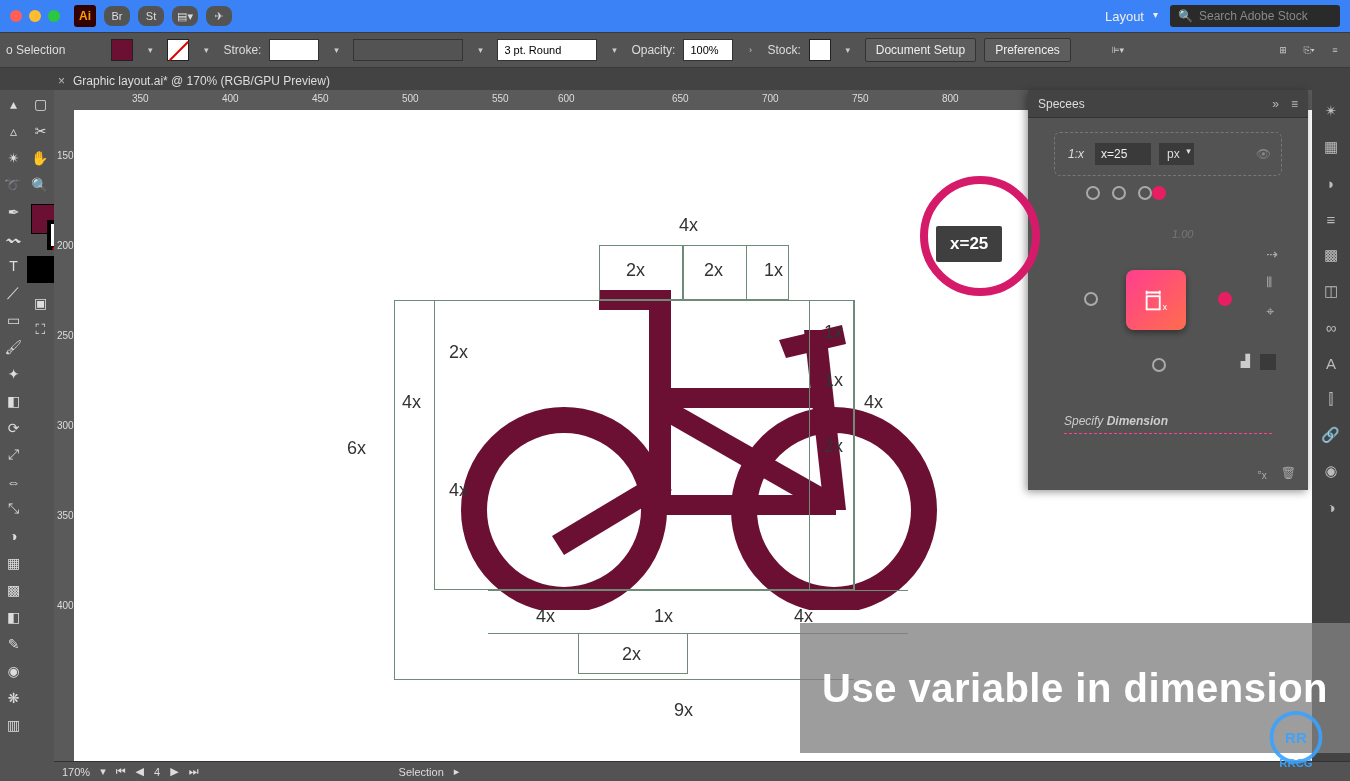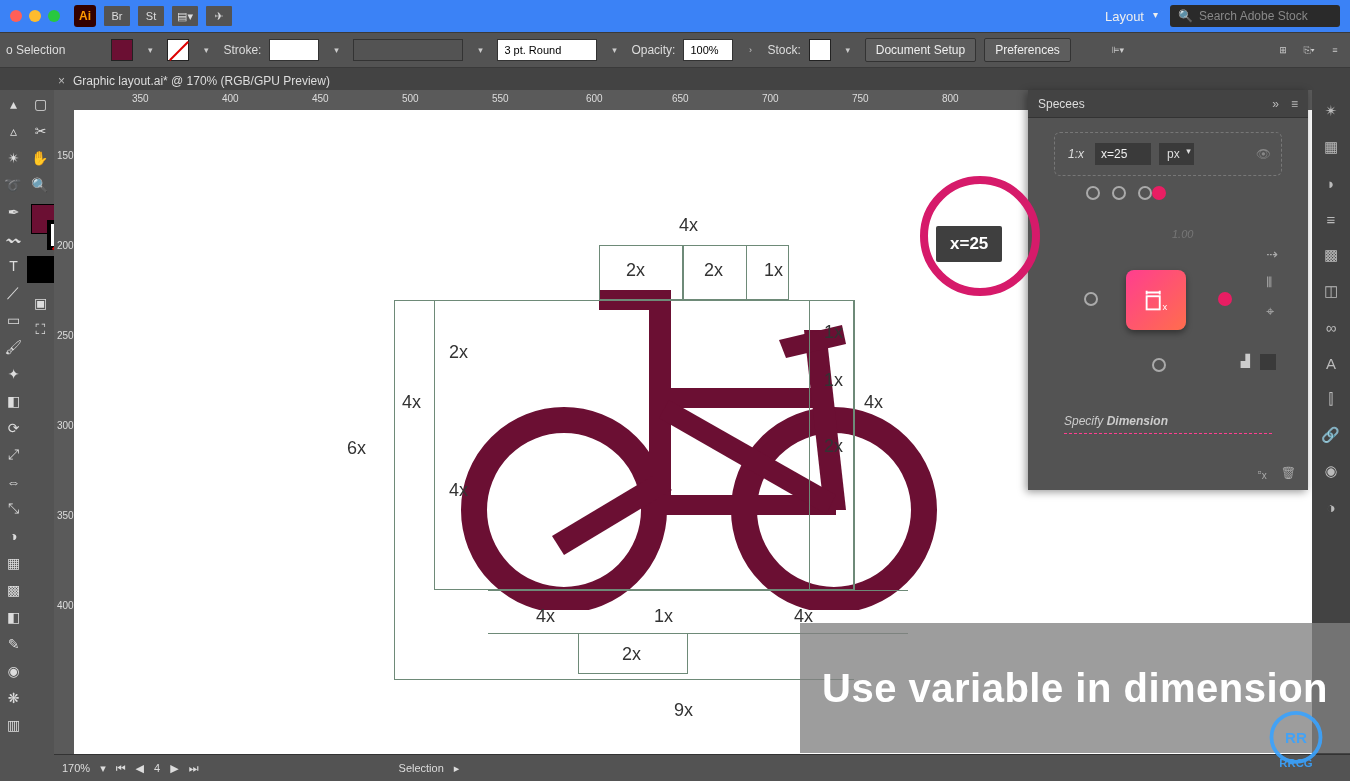--- a/index.html
+++ b/index.html
@@ -4,21 +4,21 @@
 <style>
 * { margin:0; padding:0; box-sizing:border-box; font-family:-apple-system,Helvetica,Arial,sans-serif; user-select:none; }
 body { width:1350px; height:781px; background:#535353; overflow:hidden; position:relative; }
 
 
 .macbar { height:28px; background:#3b82f6; display:flex; align-items:center; padding:16px 10px; gap:8px; }
 .traffic { display:flex; gap:7px; }
 .traffic span { width:12px; height:12px; border-radius:50%; }
 .tred{background:#ff5f57}.tyel{background:#febc2e}.tgrn{background:#28c840}
 .ai-logo{ width:22px; height:22px; background:#330000; color:#ff9a00; font-weight:700; font-size:12px; display:flex; align-items:center; justify-content:center; border-radius:3px; margin-left:6px;}
-.macbar .btn{ width:26px; height:20px; background:#535353; border-radius:1px; color:#ddd; font-size:11px; display:flex; align-items:center; justify-content:center;}
+.macbar .btn{ width:26px; height:20px; background:#535353; border-radius:8px; color:#ddd; font-size:11px; display:flex; align-items:center; justify-content:center;}
 .spacer{flex:1}
 .layout-dd{ color:#eee; font-size:13px; padding:4px 18px 4px 10px; position:relative;}
 .layout-dd:after{content:"▾"; position:absolute; right:4px; top:4px; font-size:10px;}
 .search{ background:#2a2a2a; border-radius:3px; padding:4px 8px; color:#888; font-size:12px; width:170px; display:flex; gap:6px; align-items:center;}
 
 
 .ctrl { height:36px; background:#535353; border-top:1px solid #3a3a3a; border-bottom:1px solid #3a3a3a; display:flex; align-items:center; padding:0 6px; gap:8px; color:#ddd; font-size:12px;}
 .swatch{width:22px;height:22px;border:1px solid #222;}
 .dd{width:18px;height:22px;display:flex;align-items:center;justify-content:center;color:#ccc;font-size:9px;}
 .field{background:#fff;color:#000;height:22px;padding:0 6px;display:flex;align-items:center;border:1px solid #333;font-size:11px;}
@@ -76,21 +76,21 @@
 .hltag{position:absolute;background:#3f3f3f;color:#fff;padding:8px 14px;font-size:17px;font-weight:600;border-radius:2px;}
 
 
 .caption{position:absolute;right:0;bottom:28px;left:800px;height:130px;background:rgba(130,130,130,.78);color:#fff;font-size:40px;font-weight:700;display:flex;align-items:center;justify-content:center;letter-spacing:.5px;}
 
 
 .spec{position:absolute;border:1px solid #6e8a78;}
 .speclabel{position:absolute;color:#333;font-size:18px;}
 
 
-.status{position:absolute;left:54px;right:0;bottom:0;height:27px;background:#535353;color:#ddd;font-size:11px;display:flex;align-items:center;gap:10px;padding:0 8px;border-top:1px solid #333;}
+.status{position:absolute;left:54px;right:0;bottom:0;height:20px;background:#535353;color:#ddd;font-size:11px;display:flex;align-items:center;gap:10px;padding:0 8px;border-top:1px solid #333;}
 
 .watermark{position:absolute;right:6px;bottom:6px;width:96px;height:66px;pointer-events:none;opacity:.9}
 </style>
 </head>
 <body>
 
 <div class="macbar">
   <div class="traffic">
     <span class="tred"></span>
     <span class="tyel"></span>
@@ -193,21 +193,21 @@
 </div>
 
 <div class="main">
   <div class="canvaswrap">
     <div class="ruler-h">
       <span style="left:78px">350</span>
       <span style="left:168px">400</span>
       <span style="left:258px">450</span>
       <span style="left:348px">500</span>
       <span style="left:438px">550</span>
-      <span style="left:532px">600</span>
+      <span style="left:504px">600</span>
       <span style="left:618px">650</span>
       <span style="left:708px">700</span>
       <span style="left:798px">750</span>
       <span style="left:888px">800</span>
     </div>
     <div class="ruler-v">
       <span style="top:40px">150</span>
       <span style="top:130px">200</span>
       <span style="top:220px">250</span>
       <span style="top:310px">300</span>

